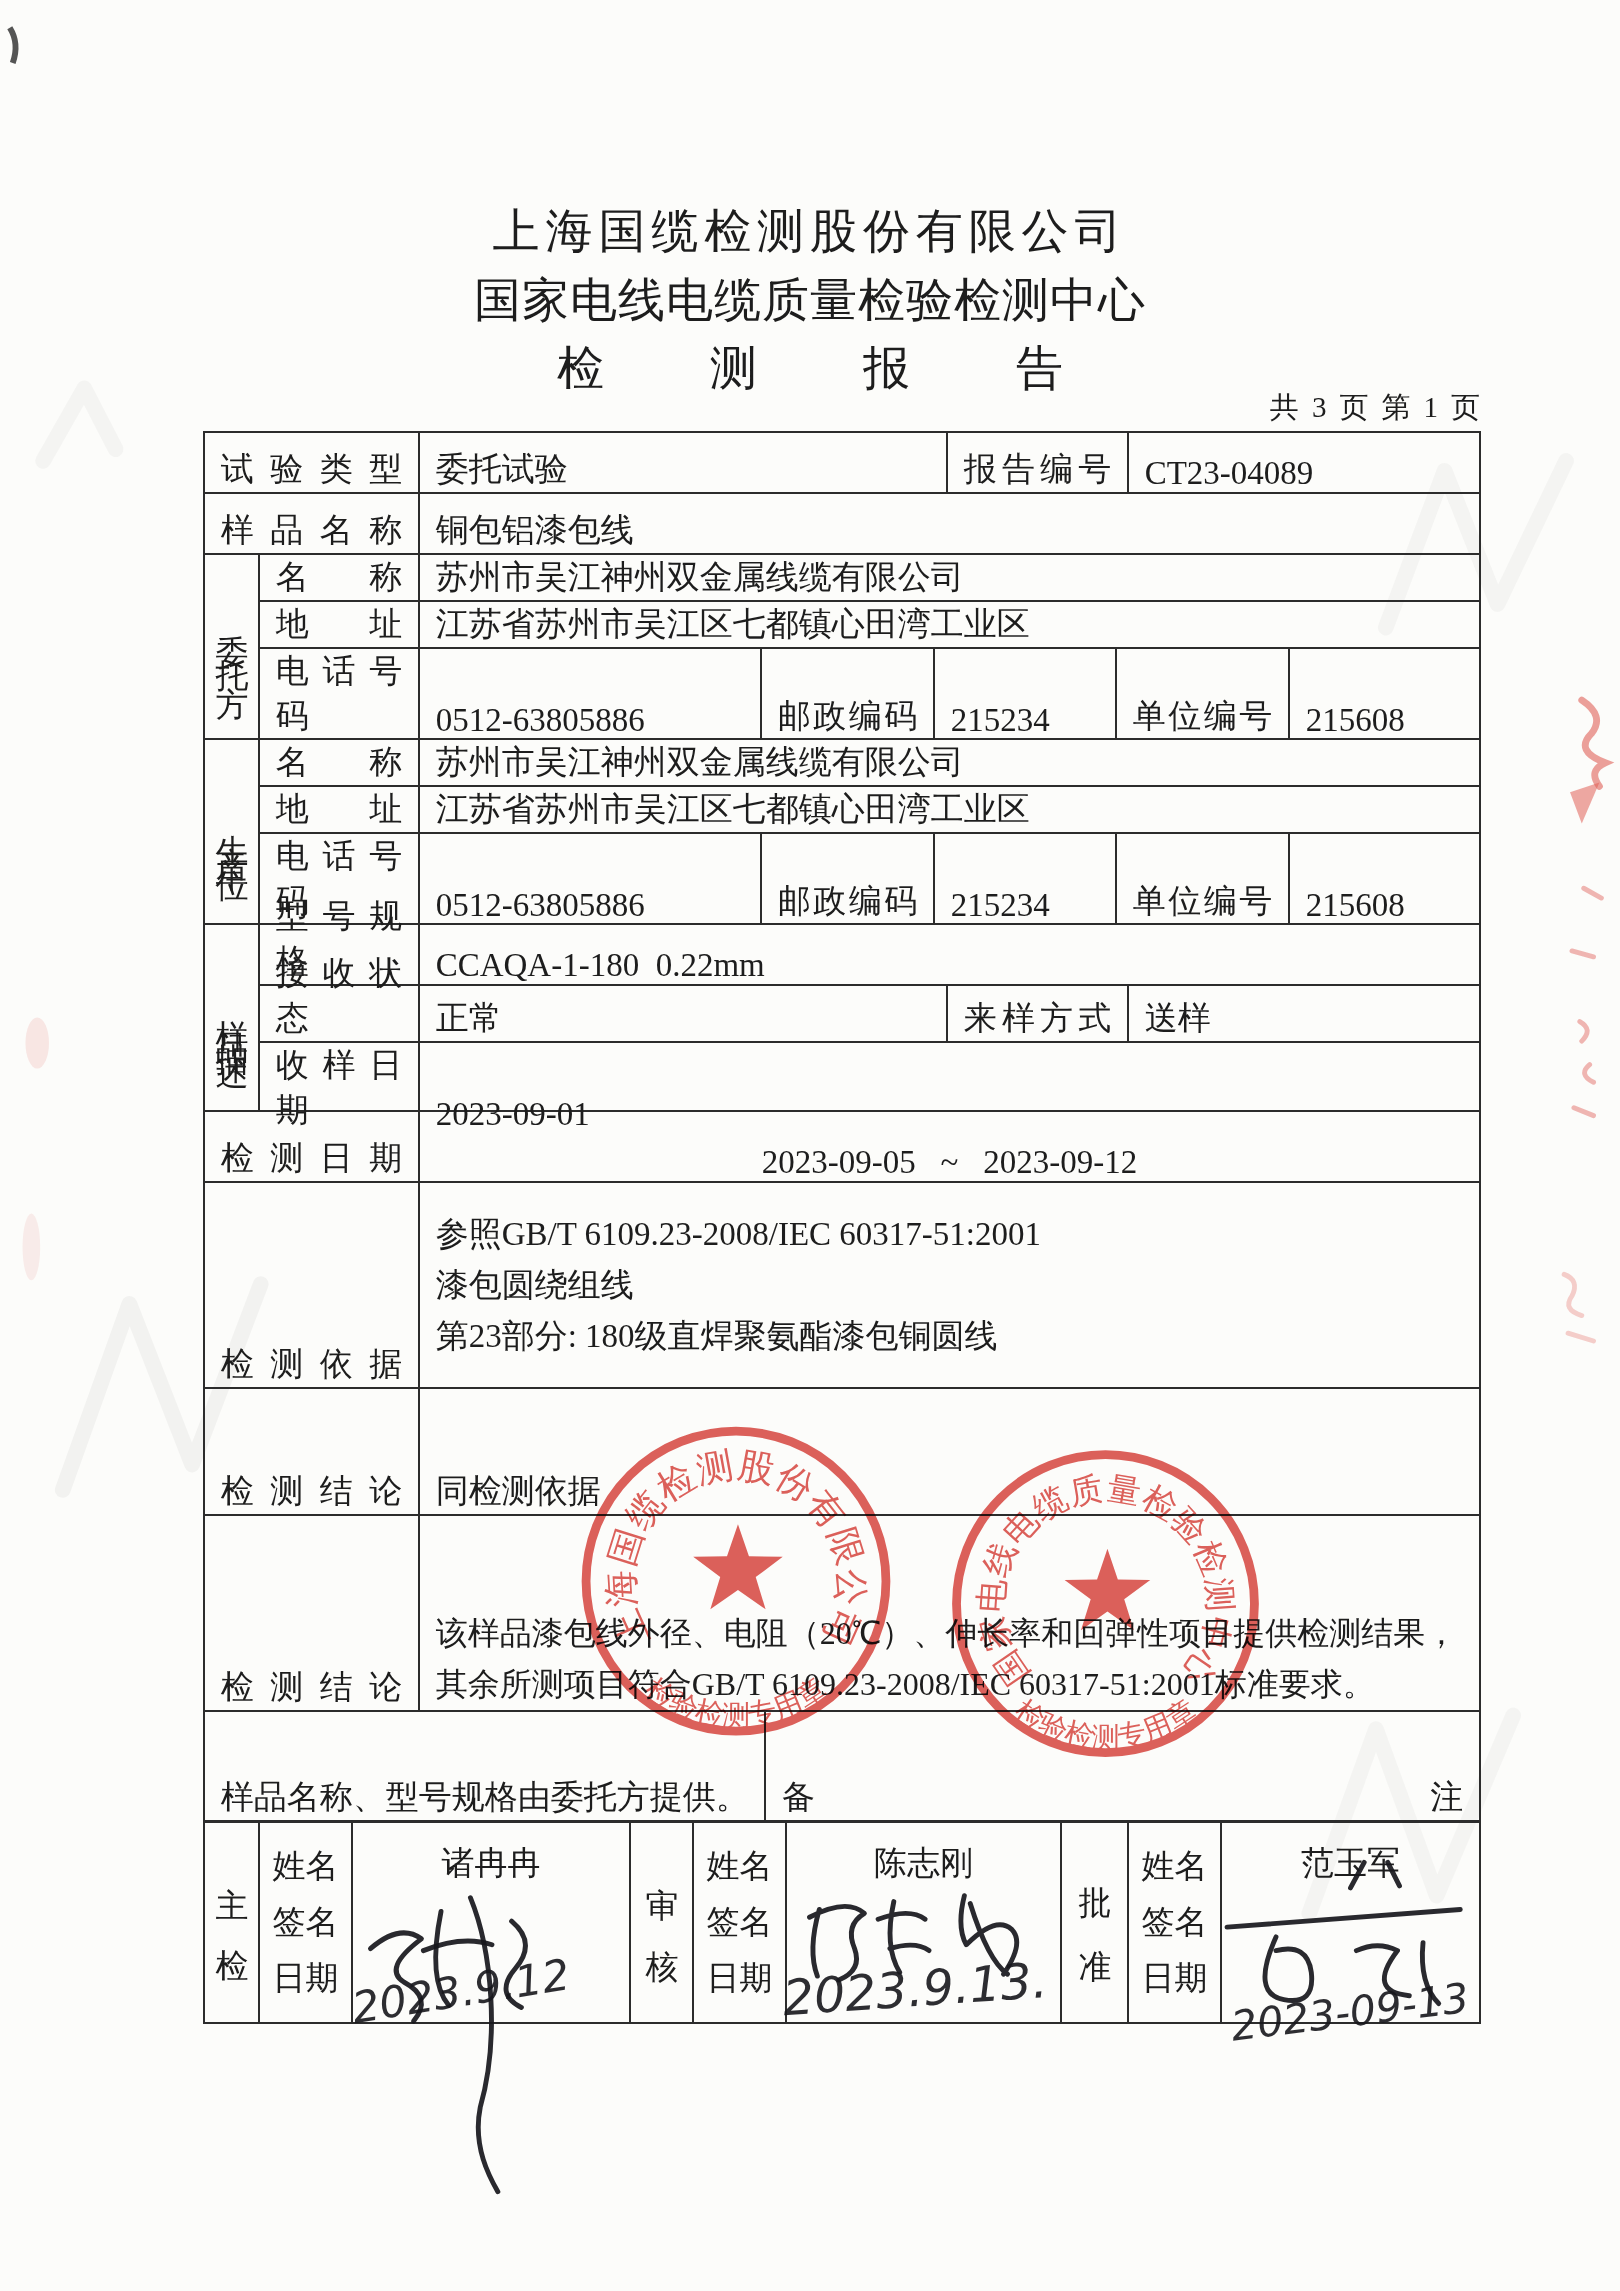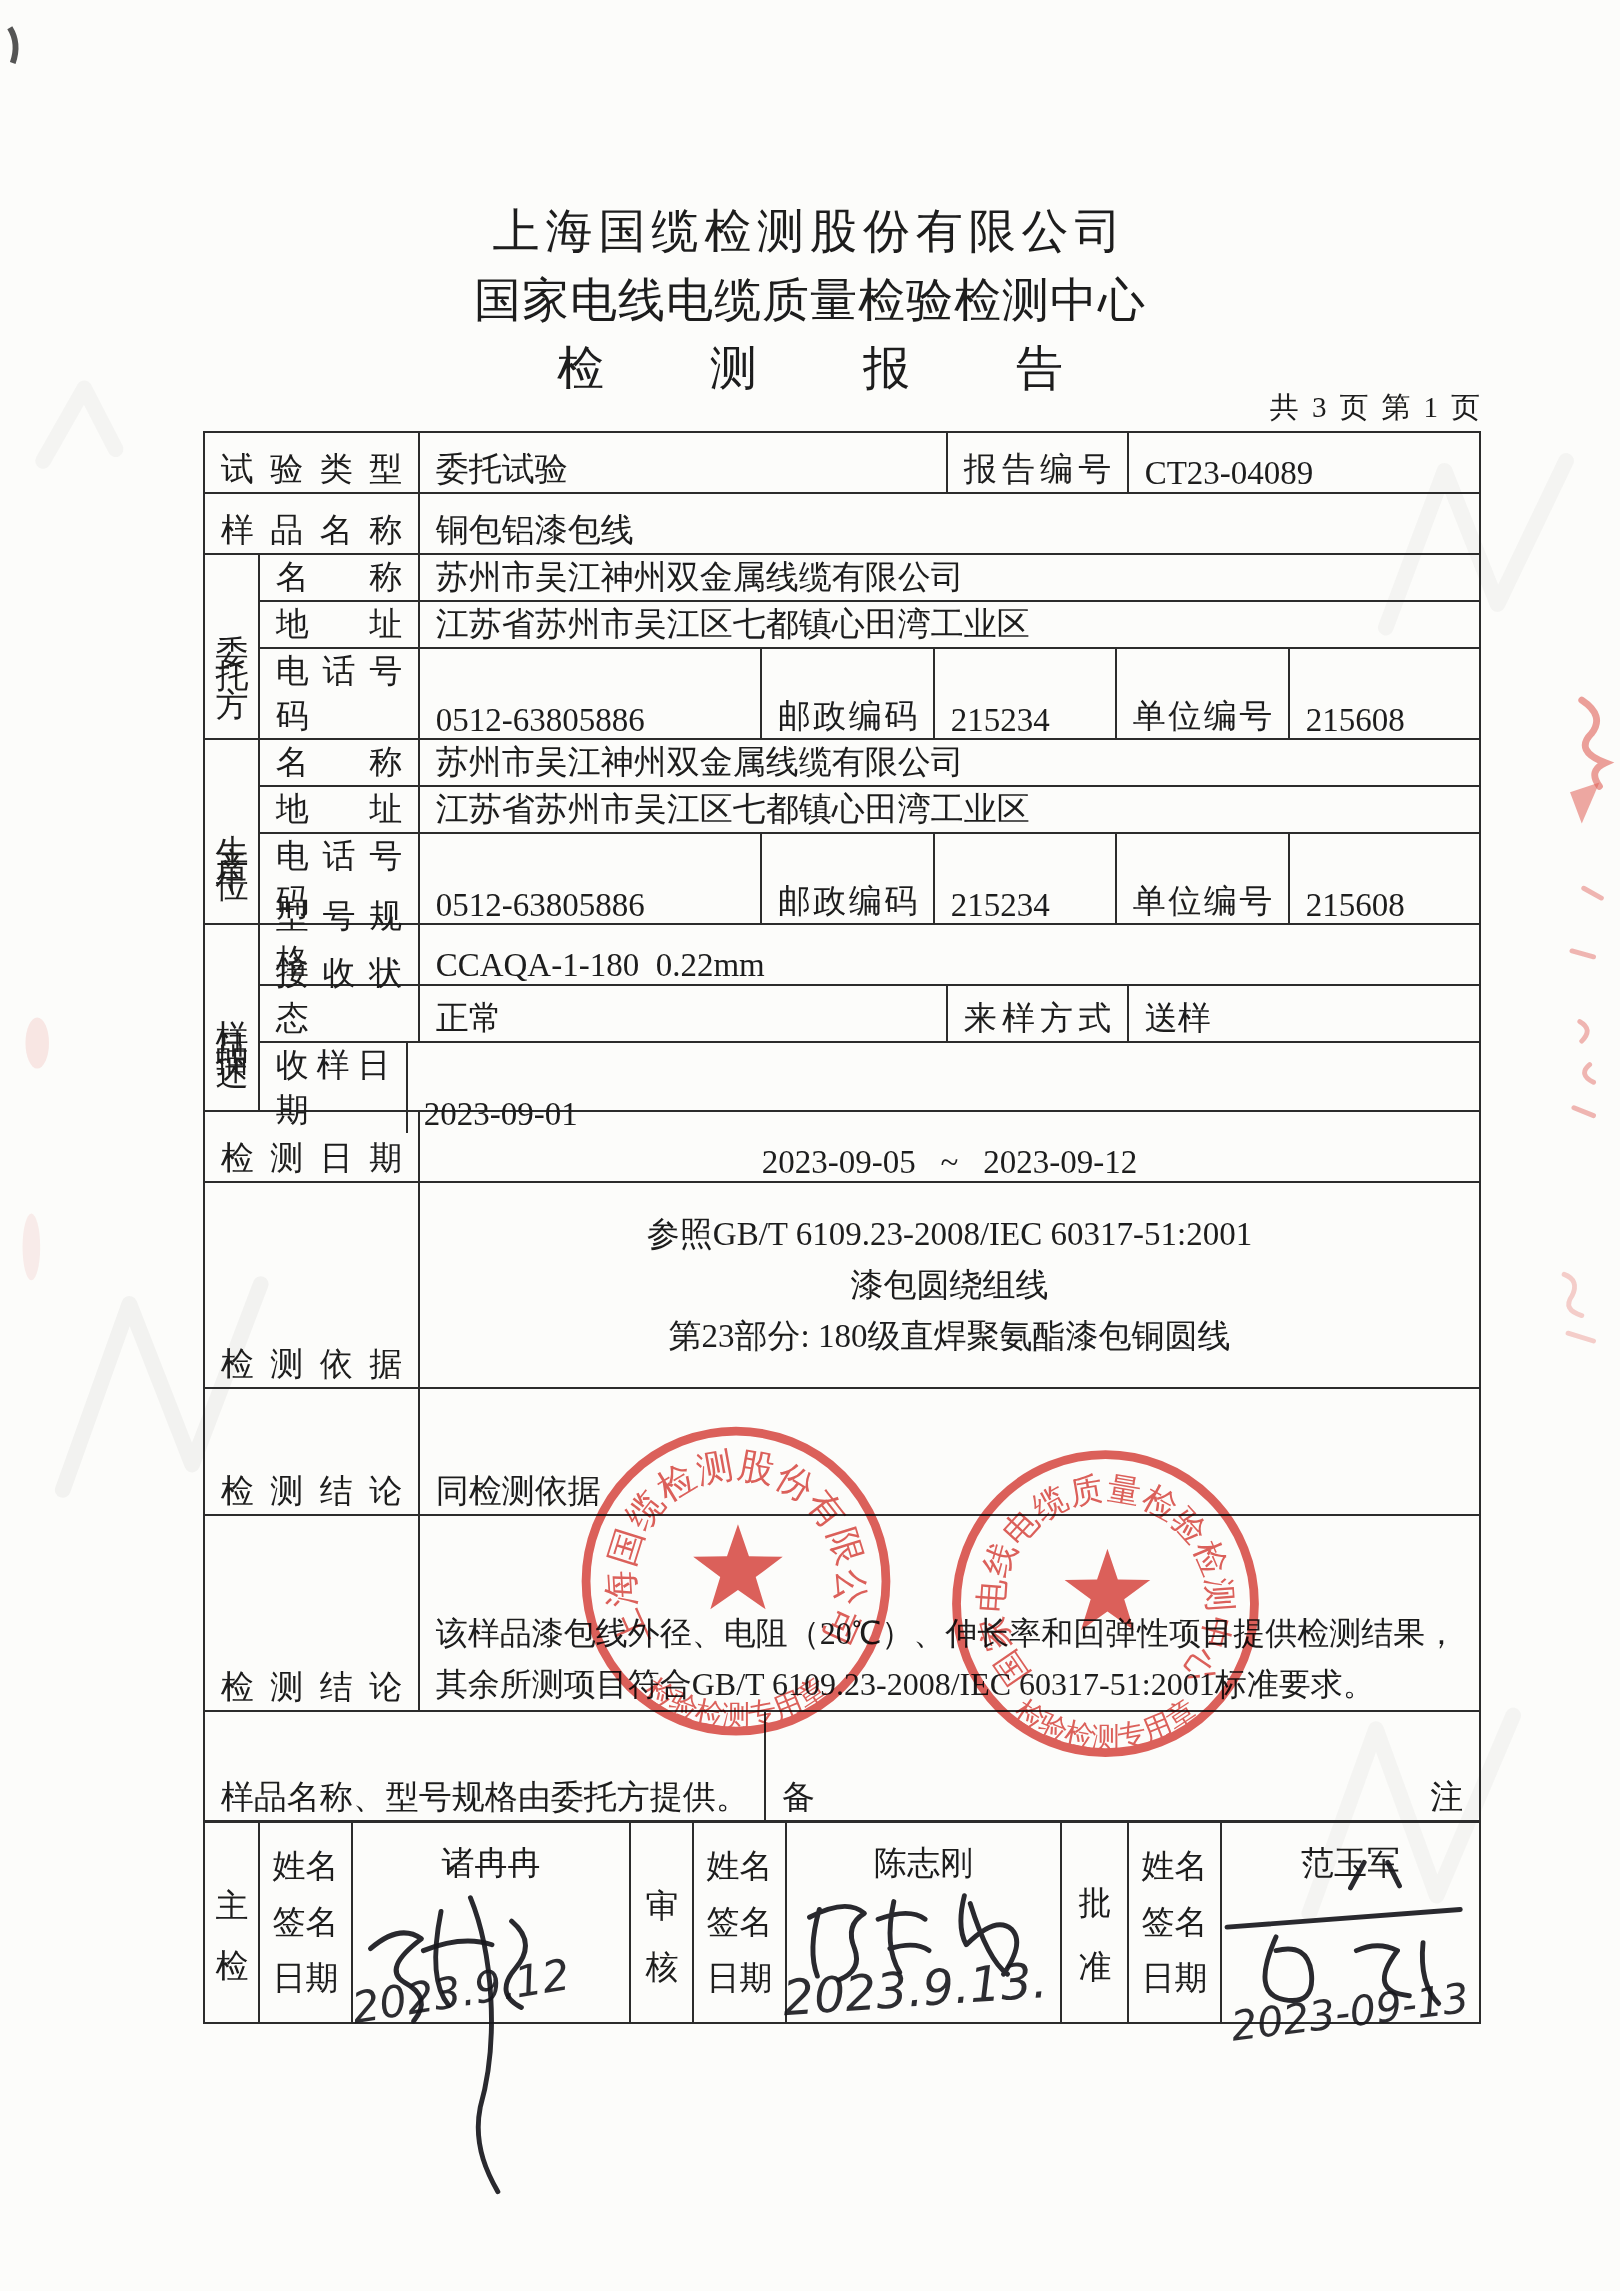--- a/index.html
+++ b/index.html
@@ -19,21 +19,21 @@
   .tr:last-child{border-bottom:none}
   .cell{border-right:2px solid #2c2c2c;display:flex;align-items:flex-end;padding:0 15.7px;font-size:33px}
   .cell:last-child{border-right:none;flex:1}
   .lblspread span{display:block;width:100%;text-align:justify;text-align-last:justify}
   .vcell{writing-mode:vertical-lr;text-orientation:upright;justify-content:center;align-items:center;padding:0}
   .sub{flex:1;display:flex;flex-direction:column}
   .sr{display:flex;border-bottom:2px solid #2c2c2c}
   .sub .sr:last-child{border-bottom:none;flex:1}
   .centerc{justify-content:center;white-space:pre}
   .prewrap{white-space:pre}
-  .colc{flex-direction:column;justify-content:center;align-items:center;line-height:51px}
+  .colc{flex-direction:column;justify-content:center;align-items:flex-start;line-height:51px}
   .para{line-height:51px;font-size:32px}
   .stack{flex-direction:column;justify-content:space-around;align-items:center;padding:15.7px 0}
   .namecell{align-items:flex-start;justify-content:center;padding-top:17.6px}
   
   .under,.overlay{position:absolute;left:0;top:0;pointer-events:none}
   .seal{mix-blend-mode:multiply;opacity:.85}
   .sealtxt{fill:#d9453f;font-family:"Liberation Serif",serif}
   .ink{stroke:#17171c;stroke-width:5;fill:none;stroke-linecap:round;stroke-linejoin:round;opacity:.92}
   .hw{fill:#17171c;font-family:"DejaVu Sans",sans-serif;font-style:italic;opacity:.9}
 </style>
@@ -191,21 +191,21 @@
               <span>正常</span>
             </div>
           <div class="cell lblspread" style="width:181px">
               <span>来样方式</span>
             </div>
           <div class="cell">
               <span>送样</span>
             </div>
         </div>
         <div class="sr">
-          <div class="cell lblspread" style="width:148px">
+          <div class="cell lblspread" style="width:160px">
               <span>收样日期</span>
             </div>
           <div class="cell">
               <span>2023-09-01</span>
             </div>
         </div>
       </div>
     </div>
 
     <div class="tr" style="height:71px">

